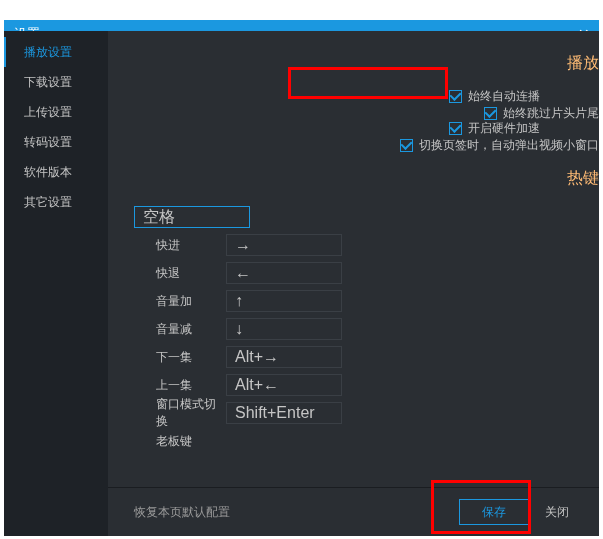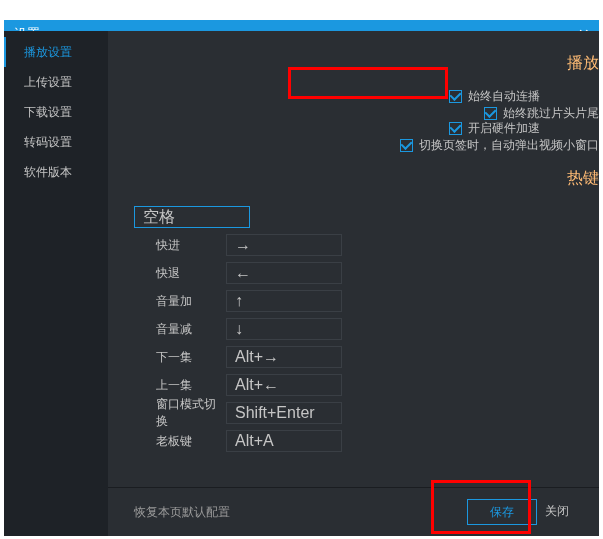--- a/index.html
+++ b/index.html
@@ -151,22 +151,22 @@
     align-items: center;
     justify-content: space-between;
     padding: 0 22px 0 26px;
   }
   .restore-link {
     color: #9a9a9a;
     cursor: pointer;
   }
   .footer-buttons {
     display: flex;
-    gap: 0;
-    align-items: flex-start;
+    gap: 8px;
+    align-items: center;
   }
   .btn-save {
     width: 70px;
     height: 26px;
     border: 1px solid #1b98e0;
     color: #1b98e0;
     background: transparent;
     display: flex;
     align-items: center;
     justify-content: center;
@@ -189,24 +189,25 @@
 
 <div class="window">
   <div class="titlebar">
     <span>设置</span>
     <span class="close">×</span>
   </div>
 
   <div class="body">
     <div class="sidebar">
       <div class="item active"><span>播放设置</span></div>
+      <div class="item"><span>下载设置</span></div>
       <div class="item"><span>上传设置</span></div>
-      <div class="item"><span>下载设置</span></div>
       <div class="item"><span>转码设置</span></div>
       <div class="item"><span>软件版本</span></div>
+      <div class="item"><span>其它设置</span></div>
     </div>
 
     <div class="main">
 
       <div class="section-title">播放</div>
 
       <div class="row checkbox-row">
         <span class="cb cb-gap">
           <span class="box checked"></span>
           <span>始终自动连播</span>
@@ -257,21 +258,20 @@
         <div class="hotkey-row">
           <span class="hotkey-label">上一集</span>
           <input class="hotkey-input" value="Alt+←" style="">
         </div>
         <div class="hotkey-row">
           <span class="hotkey-label">窗口模式切换</span>
           <input class="hotkey-input" value="Shift+Enter" style="">
         </div>
         <div class="hotkey-row">
           <span class="hotkey-label">老板键</span>
-          <input class="hotkey-input" value="Alt+A" style="">
         </div>
       </div>
 
       <div class="divider"></div>
 
       <div class="footer">
         <span class="restore-link">恢复本页默认配置</span>
         <div class="footer-buttons">
           <div class="btn-save">
               <span>保存</span>

